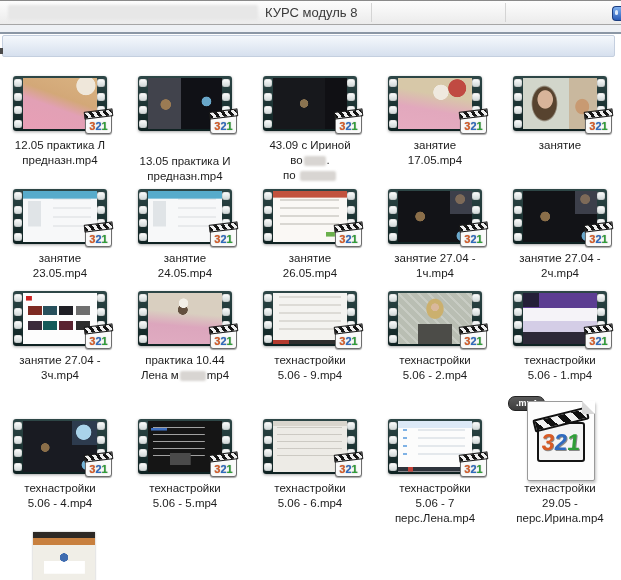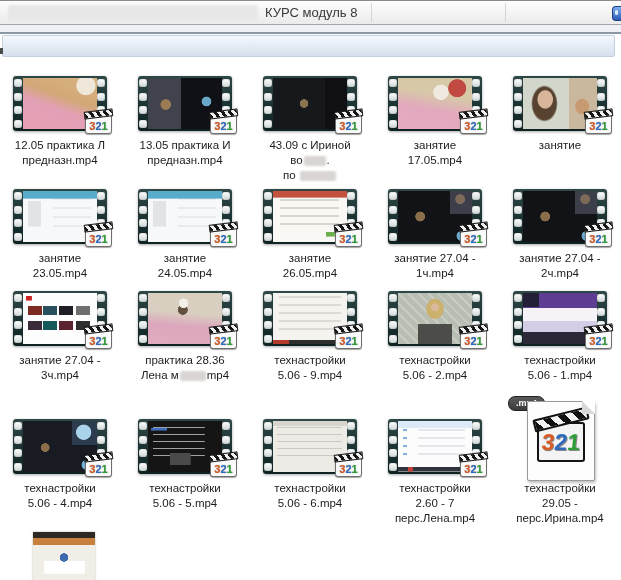--- a/index.html
+++ b/index.html
@@ -211,21 +211,21 @@
         <span></span>
         <span></span>
         <span></span>
       </div>
       <div class="shot t-callsplit"></div>
       <div class="badge">
         <div class="clap"></div>
         <div class="digits"><span style="color: rgb(217, 91, 37);">3</span><span style="color: rgb(47, 107, 191);">2</span><span style="color: rgb(47, 158, 56);">1</span></div>
       </div>
     </div>
-    <div class="flabel" style="left: 123px; top: 80px;">
+    <div class="flabel" style="left: 123px; top: 96px;">
       <div><span>13.05 практика И</span></div>
       <div><span>предназн.mp4</span></div>
     </div>
     <div class="film" style="left: 263px; top: 18px;">
       <div class="holes l">
         <span></span>
         <span></span>
         <span></span>
         <span></span>
       </div>
@@ -442,21 +442,21 @@
         <span></span>
         <span></span>
       </div>
       <div class="shot t-bed3"></div>
       <div class="badge">
         <div class="clap"></div>
         <div class="digits"><span style="color: rgb(217, 91, 37);">3</span><span style="color: rgb(47, 107, 191);">2</span><span style="color: rgb(47, 158, 56);">1</span></div>
       </div>
     </div>
     <div class="flabel" style="left: 123px; top: 295px;">
-      <div><span>практика 28.36</span></div>
+      <div><span>практика 10.44</span></div>
       <div><span>Лена м</span><span class="blurseg" style="width: 26px;"></span><span>mp4</span></div>
     </div>
     <div class="film" style="left: 263px; top: 233px;">
       <div class="holes l">
         <span></span>
         <span></span>
         <span></span>
         <span></span>
       </div>
       <div class="holes r">
@@ -604,21 +604,21 @@
         <span></span>
       </div>
       <div class="shot t-explorer"></div>
       <div class="badge">
         <div class="clap"></div>
         <div class="digits"><span style="color: rgb(217, 91, 37);">3</span><span style="color: rgb(47, 107, 191);">2</span><span style="color: rgb(47, 158, 56);">1</span></div>
       </div>
     </div>
     <div class="flabel" style="left: 373px; top: 423px;">
       <div><span>технастройки</span></div>
-      <div><span>2.60 - 7</span></div>
+      <div><span>5.06 - 7</span></div>
       <div><span>перс.Лена.mp4</span></div>
     </div>
     <div class="mp4pill" style="left: 508px; top: 338px;">.mp4</div>
     <div class="docicon" style="left: 527px; top: 343px;">
       <div class="clap-big">
         <div class="bar"></div>
         <div class="bigdigits"><span style="color: rgb(217, 91, 37);">3</span><span style="color: rgb(47, 107, 191);">2</span><span style="color: rgb(47, 158, 56);">1</span></div>
       </div>
     </div>
     <div class="flabel" style="left: 498px; top: 423px;">

